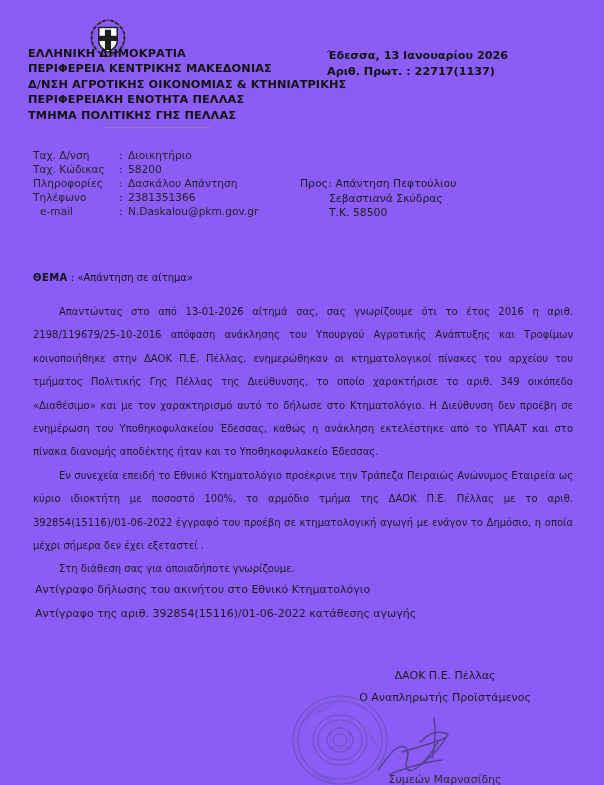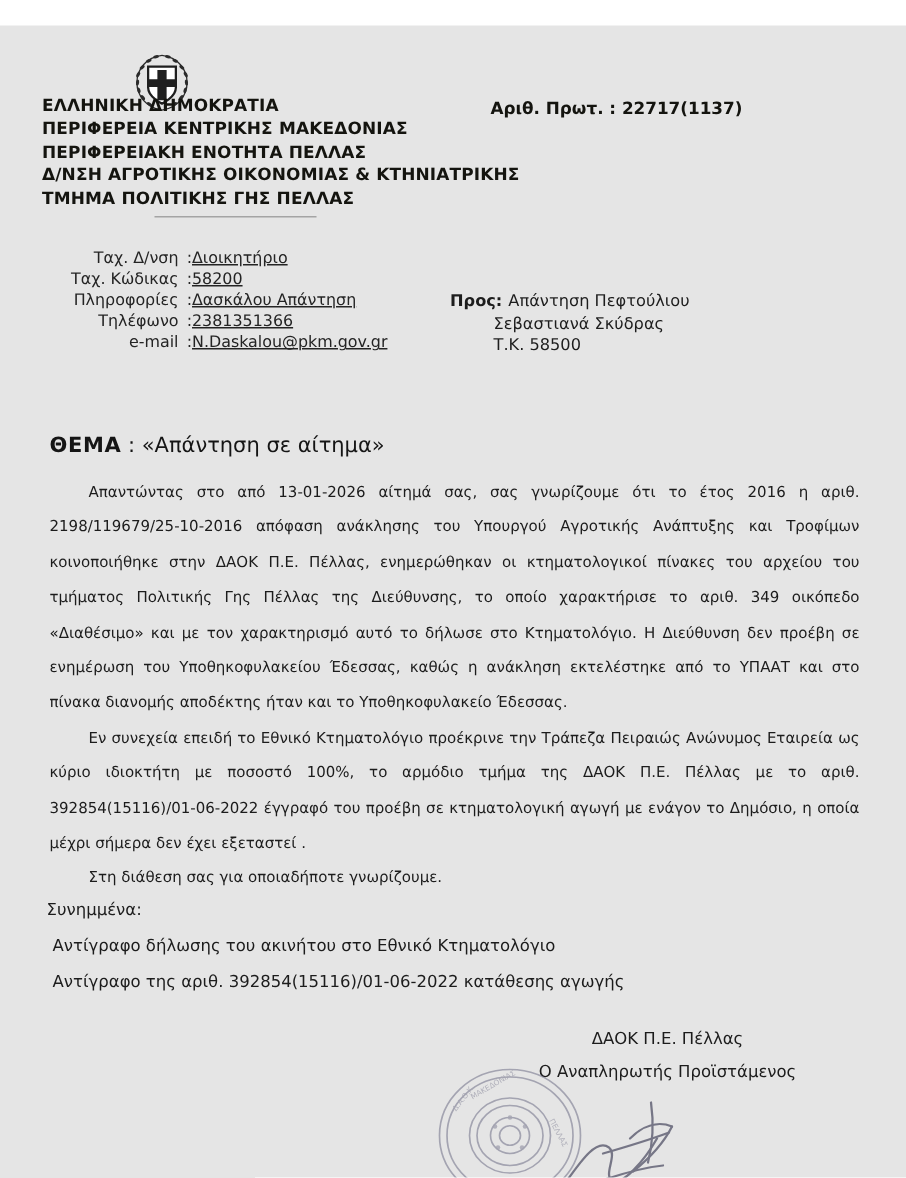--- a/index.html
+++ b/index.html
@@ -12,22 +12,21 @@
     width: 604px;
     height: 785px;
     position: relative;
     font-family: "DejaVu Sans", "Liberation Sans", sans-serif;
     color: #1b1b1b;
     overflow: hidden;
   }
   .page {
     position: absolute;
     inset: 0;
-    background: #e5e5e5;
-    margin-top: 17px;
+    background: #8b5cf6;
   }
 
   
   .emblem {
     position: absolute;
     left: 86px;
     top: 16px;
     width: 44px;
     height: 44px;
   }
@@ -70,45 +69,45 @@
 
   
   .contact {
     position: absolute;
     left: 33px;
     top: 148px;
     font-size: 10.6px;
     line-height: 14.1px;
     color: #242424;
   }
-  .contact-row { display: flex; text-align: right; }
+  .contact-row { display: flex; }
   .contact-label { width: 86px; flex: 0 0 86px; }
   .contact-sep { width: 9px; flex: 0 0 9px; }
-  .contact-value { white-space: nowrap; text-decoration: underline; }
+  .contact-value { white-space: nowrap; }
   .contact-row.indent .contact-label { padding-left: 7px; width: 79px; flex-basis: 79px; }
 
   
   .recipient {
     position: absolute;
     left: 300px;
     top: 177px;
     font-size: 10.8px;
     line-height: 14.6px;
     color: #1d1d1d;
   }
   .recipient-head { display: flex; }
-  .recipient-head .to { font-weight: 700; margin-right: 4px; }
+  .recipient-head .to { font-weight: 400; margin-right: 4px; }
   .recipient-line { padding-left: 29px; }
 
   
   .subject {
     position: absolute;
     left: 33px;
     top: 272px;
-    font-size: 14px;
+    font-size: 10px;
     color: #151515;
     text-align: right;
   }
   .subject .sub-key { font-weight: 700; letter-spacing: 0.4px; }
 
   
   .body-text {
     position: absolute;
     left: 33px;
     top: 300px;
@@ -212,26 +211,27 @@
 
       <path d="M29 26 L71 26 L71 58 C71 72 50 82 50 82 C50 82 29 72 29 58 Z" fill="#ffffff" stroke="#1f1f1f" stroke-width="3.4"></path>
 
       <path d="M43 31 L57 31 L57 45 L71 45 L71 57 L57 57 L57 77 L43 77 L43 57 L29 57 L29 45 L43 45 Z" fill="#1f1f1f"></path>
     </svg>
   </div>
 
   <div class="header-org">
     <div>ΕΛΛΗΝΙΚΗ ΔΗΜΟΚΡΑΤΙΑ</div>
     <div>ΠΕΡΙΦΕΡΕΙΑ ΚΕΝΤΡΙΚΗΣ ΜΑΚΕΔΟΝΙΑΣ</div>
+    <div>Δ/ΝΣΗ ΑΓΡΟΤΙΚΗΣ ΟΙΚΟΝΟΜΙΑΣ &amp; ΚΤΗΝΙΑΤΡΙΚΗΣ</div>
     <div>ΠΕΡΙΦΕΡΕΙΑΚΗ ΕΝΟΤΗΤΑ ΠΕΛΛΑΣ</div>
-    <div>Δ/ΝΣΗ ΑΓΡΟΤΙΚΗΣ ΟΙΚΟΝΟΜΙΑΣ &amp; ΚΤΗΝΙΑΤΡΙΚΗΣ</div>
     <div>ΤΜΗΜΑ ΠΟΛΙΤΙΚΗΣ ΓΗΣ ΠΕΛΛΑΣ</div>
   </div>
 
   <div class="header-meta">
+    <div>Έδεσσα, 13 Ιανουαρίου 2026</div>
     <div>Αριθ. Πρωτ. : 22717(1137)</div>
   </div>
 
   <div class="rule"></div>
 
   <div class="contact">
     <div class="contact-row">
       <span class="contact-label">Ταχ. Δ/νση</span>
       <span class="contact-sep">:</span>
       <span class="contact-value">Διοικητήριο</span>
@@ -273,21 +273,20 @@
     <span>«Απάντηση σε αίτημα»</span>
   </div>
 
   <div class="body-text">
     <p>Απαντώντας στο από 13-01-2026 αίτημά σας, σας γνωρίζουμε ότι το έτος 2016 η αριθ. 2198/119679/25-10-2016 απόφαση ανάκλησης του Υπουργού Αγροτικής Ανάπτυξης και Τροφίμων κοινοποιήθηκε στην ΔΑΟΚ Π.Ε. Πέλλας, ενημερώθηκαν οι κτηματολογικοί πίνακες του αρχείου του τμήματος Πολιτικής Γης Πέλλας της Διεύθυνσης, το οποίο χαρακτήρισε το αριθ. 349 οικόπεδο «Διαθέσιμο» και με τον χαρακτηρισμό αυτό το δήλωσε στο Κτηματολόγιο. Η Διεύθυνση δεν προέβη σε ενημέρωση του Υποθηκοφυλακείου Έδεσσας, καθώς η ανάκληση εκτελέστηκε από το ΥΠΑΑΤ και στο πίνακα διανομής αποδέκτης ήταν και το Υποθηκοφυλακείο Έδεσσας.</p>
     <p>Εν συνεχεία επειδή το Εθνικό Κτηματολόγιο προέκρινε την Τράπεζα Πειραιώς Ανώνυμος Εταιρεία ως κύριο ιδιοκτήτη με ποσοστό 100%, το αρμόδιο τμήμα της ΔΑΟΚ Π.Ε. Πέλλας με το αριθ. 392854(15116)/01-06-2022 έγγραφό του προέβη σε κτηματολογική αγωγή με ενάγον το Δημόσιο, η οποία μέχρι σήμερα δεν έχει εξεταστεί .</p>
     <p>Στη διάθεση σας για οποιαδήποτε γνωρίζουμε.</p>
   </div>
 
   <div class="attachments">
-    <div class="att-title">Συνημμένα:</div>
     <div class="att-item">Αντίγραφο δήλωσης του ακινήτου στο Εθνικό Κτηματολόγιο</div>
     <div class="att-item">Αντίγραφο της αριθ. 392854(15116)/01-06-2022 κατάθεσης αγωγής</div>
   </div>
 
   <div class="signature">
     <div>ΔΑΟΚ Π.Ε. Πέλλας</div>
     <div>Ο Αναπληρωτής Προϊστάμενος</div>
     <div class="sig-name">Συμεών Μαρνασίδης</div>
   </div>
 

